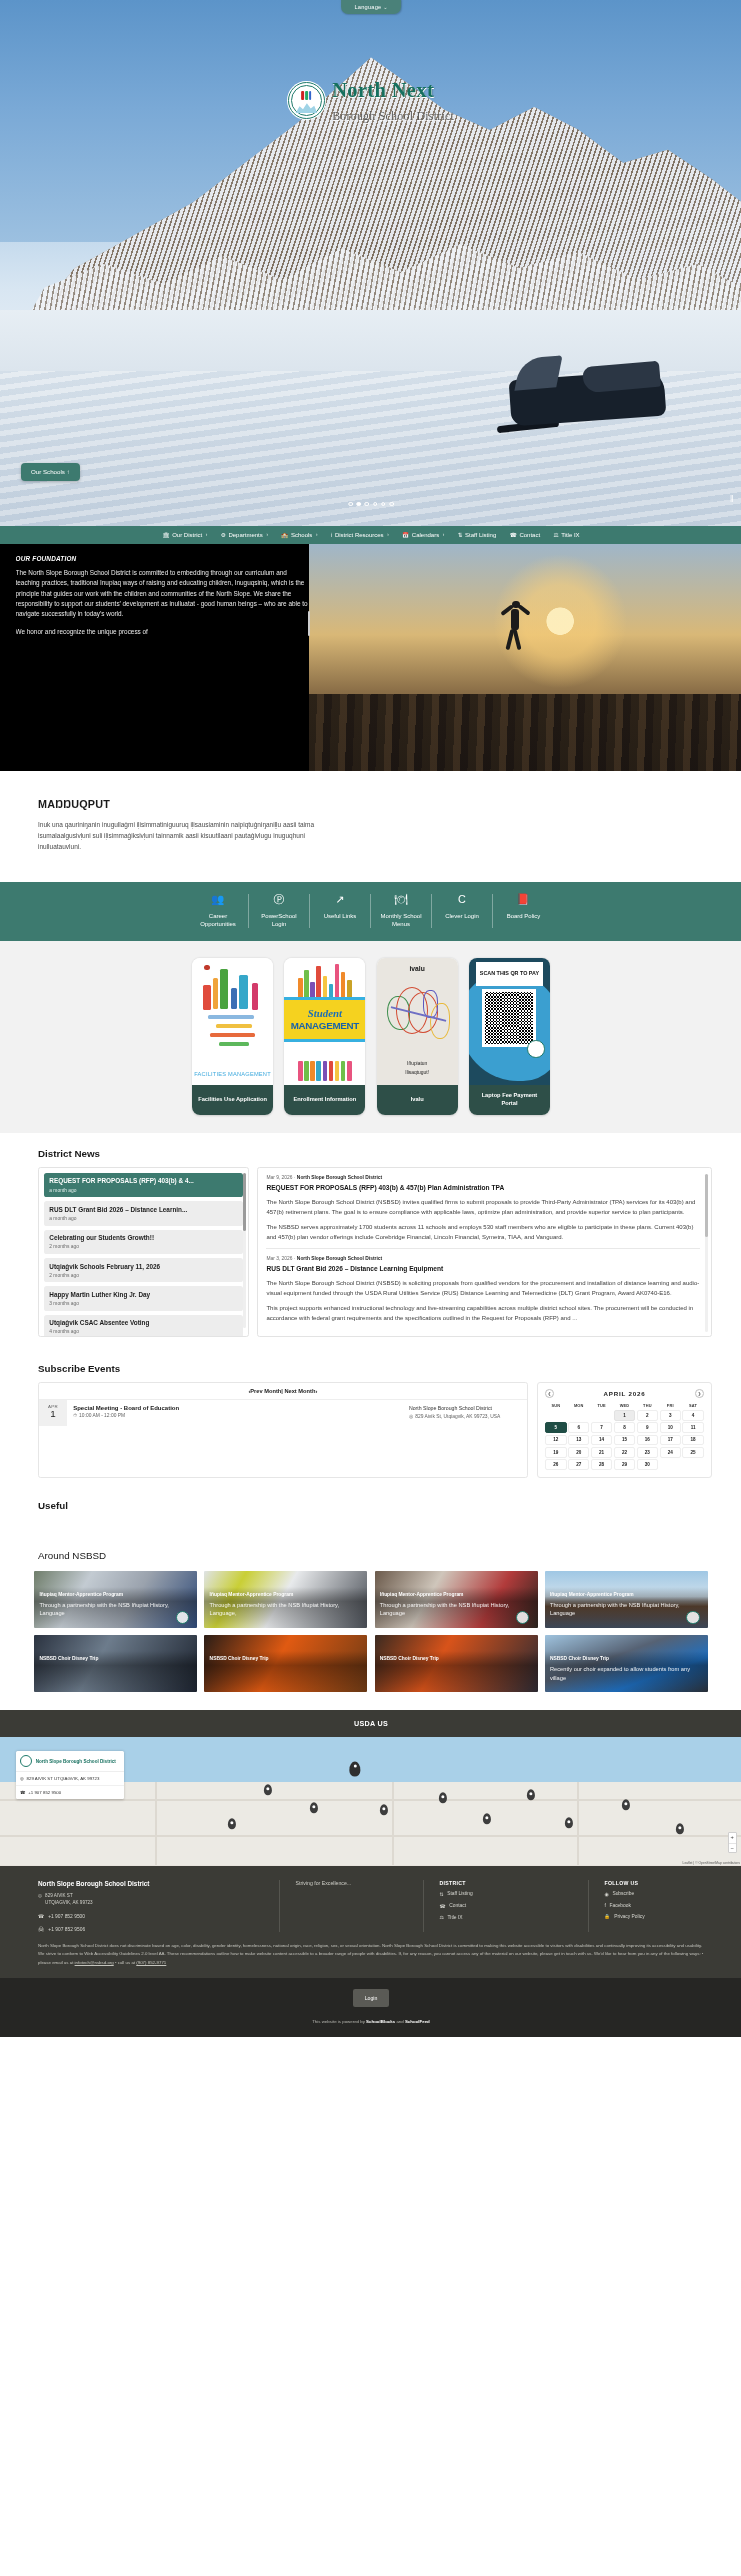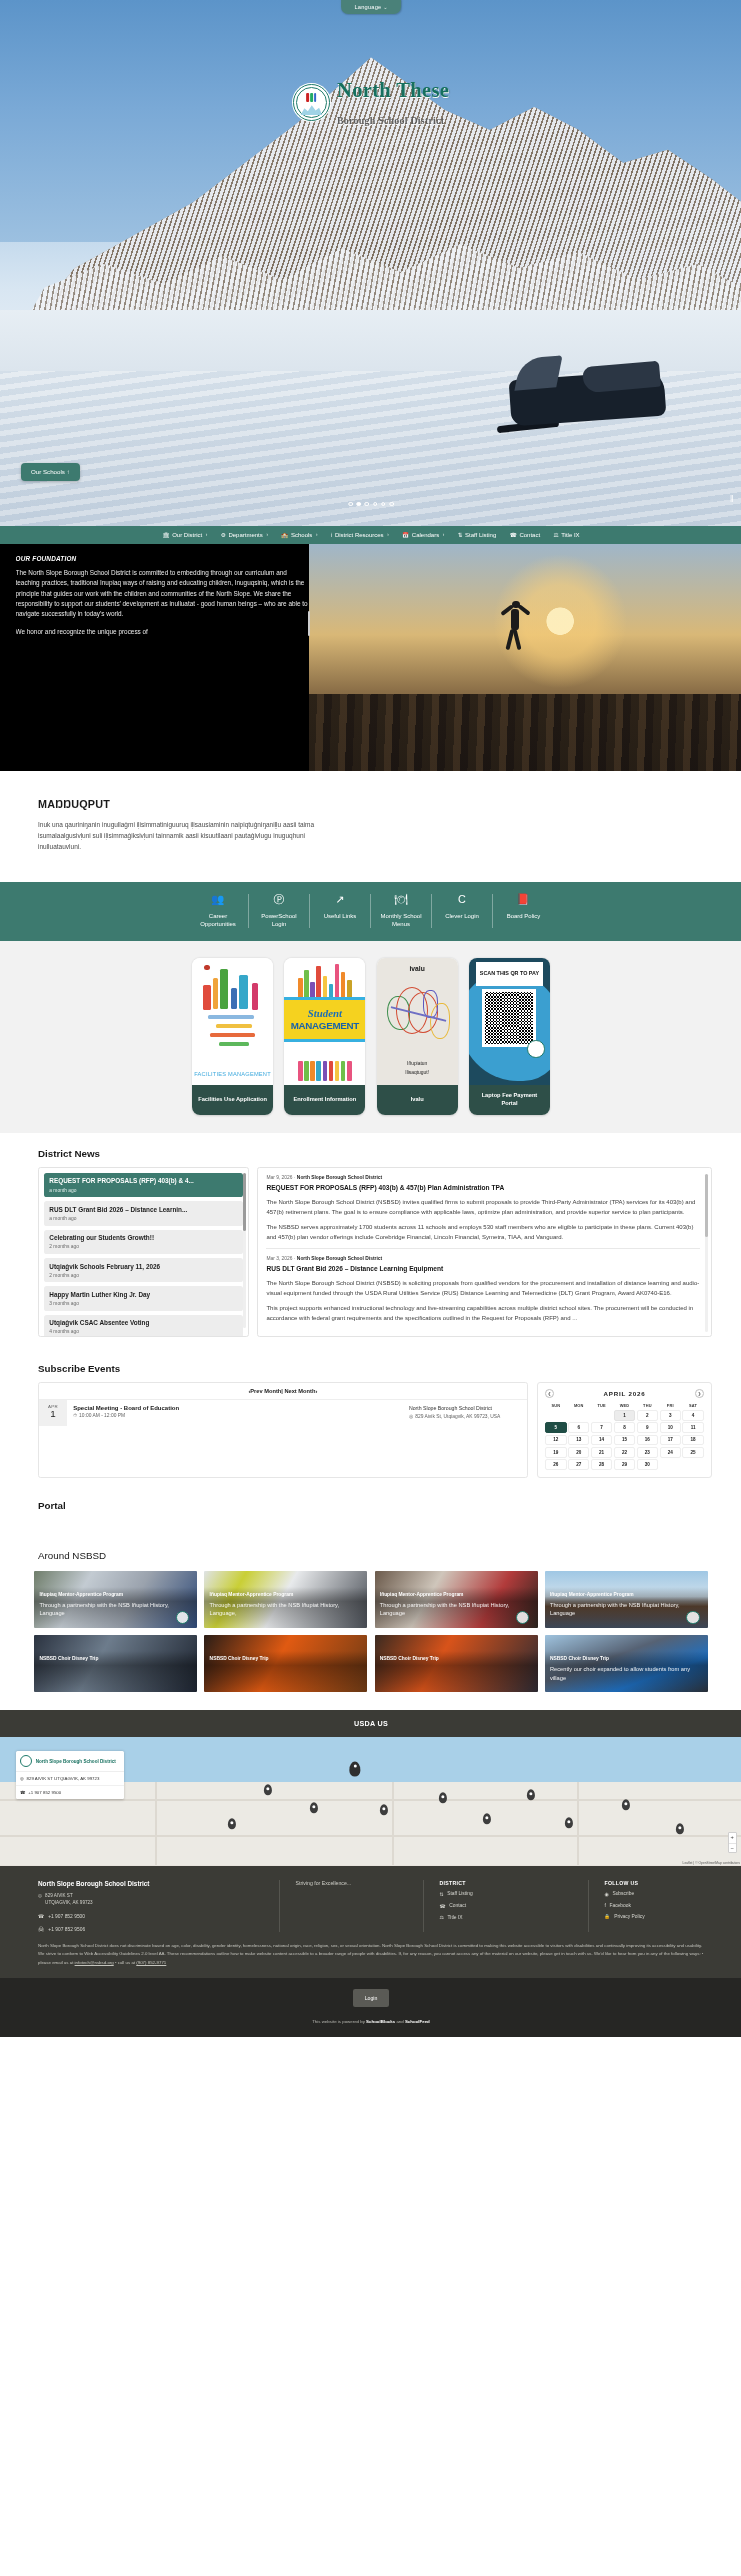--- a/index.html
+++ b/index.html
@@ -100,21 +100,21 @@
   .seal .fig i:nth-child(2){ background:#2a6; }
   .seal .fig i:nth-child(3){ background:#36c; }
   .logo-text { display:flex; flex-direction:column; line-height:1; }
   .logo-1 {
     font-family:"Liberation Serif", serif;
     font-size:20.6px; font-weight:700; color:#16705f; letter-spacing:0.3px;
     text-shadow: 0.5px 0.5px 0 #fff, 1px 1px 1.5px rgba(0,0,0,.25);
   }
   .logo-2 {
     font-family:"Liberation Serif", serif;
-    font-size:10px; font-weight:700; color:#5c5c5c; letter-spacing:0.2px; margin-top:15px;
+    font-size:12px; font-weight:400; color:#5c5c5c; letter-spacing:0.2px; margin-top:9px;
     text-shadow: 0.5px 0.5px 0 #fff;
   }
 
   
   .our-schools {
     position:absolute; left:20.6px; bottom:45px; z-index:14;
     background:#3d7a6f; color:#fff; font-size:6.2px;
     padding:5.7px 10.3px; border-radius:4.1px; cursor:pointer;
     box-shadow:0 1px 3.1px rgba(0,0,0,.25);
   }
@@ -438,21 +438,21 @@
     <div class="seal">
       <span class="ring"></span>
         <span class="berg"></span>
       <span class="fig">
           <i></i>
           <i></i>
           <i></i>
         </span>
     </div>
     <div class="logo-text">
-      <span class="logo-1">North These</span>
+      <span class="logo-1">North Next</span>
       <span class="logo-2">Borough School District</span>
     </div>
   </div>
 
   <div class="our-schools">
     <span>Our Schools</span>
     <span>↑</span>
   </div>
 
   <div class="slide-dots" id="slide-dots">
@@ -778,21 +778,21 @@
           <div class="cal-cell ">27</div>
           <div class="cal-cell ">28</div>
           <div class="cal-cell ">29</div>
           <div class="cal-cell ">30</div>
         </div>
     </div>
   </div>
 </section>
 
 <section class="sect">
-  <div class="weather-h">Portal</div>
+  <div class="weather-h">Useful</div>
 </section>
 
 <section class="sect">
   <div class="gal-h">Around NSBSD</div>
   <div class="gallery" id="gallery">
       <div class="gitem">
         <div class="bg bg-a"></div>
         <div class="ov">
           <div class="gt">Iñupiaq Mentor-Apprentice Program</div>
           <div class="gd">Through a partnership with the NSB Iñupiat History, Language</div>

